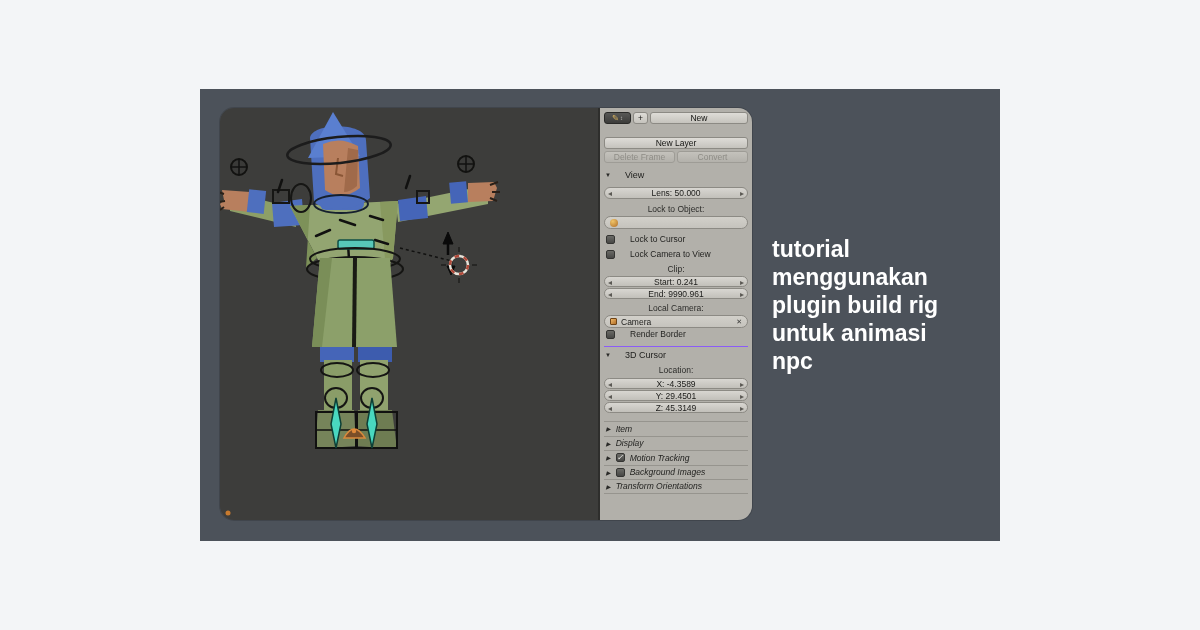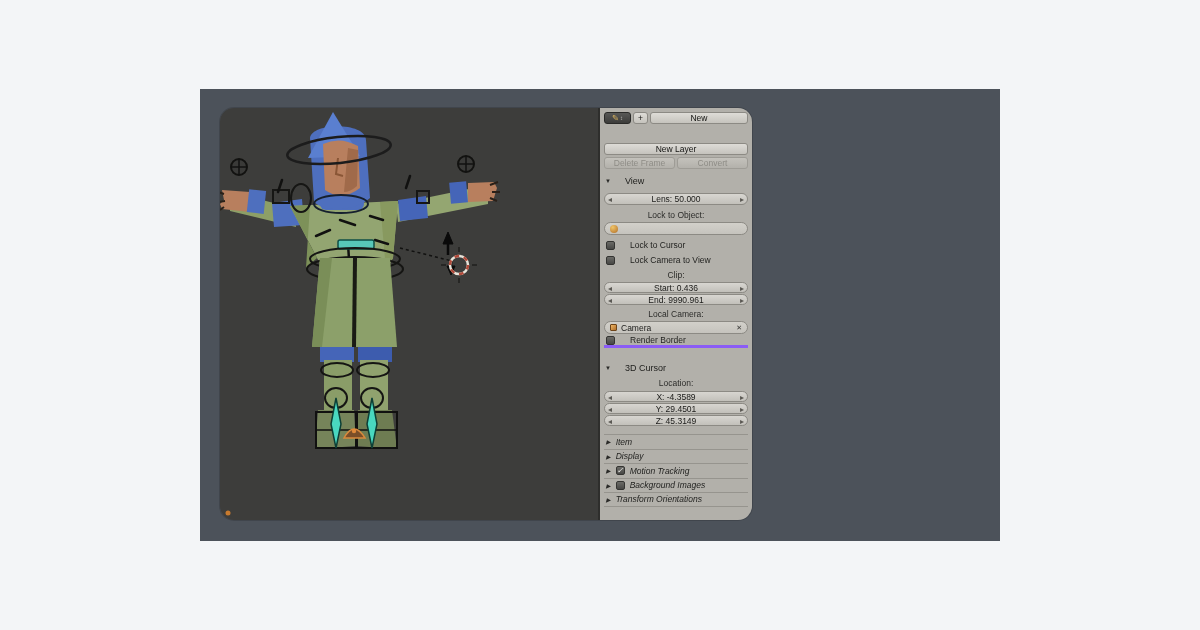--- a/index.html
+++ b/index.html
@@ -92,21 +92,21 @@
     background:linear-gradient(#d2d0ca,#c5c3bd);
     border:1px solid #8c8a84;
     display:flex; align-items:center; gap:4px; padding:1px 5px;
     color:#1b1b19;
   }
   .orb { width:8px; height:8px; flex:none; border-radius:50%;
     background:radial-gradient(circle at 35% 30%, #f0c468, #b06e28); }
   .cube { width:7px; height:7px; flex:none; border-radius:1px;
     background:linear-gradient(135deg,#f0b868,#b06e28); border:1px solid #6e4418; }
   .xclose { margin-left:auto; font-size:7px; color:#3c3c3a; }
-  .sep3d { border-top:3px solid #8b5cf6; padding-top:15px; }
+  .sep3d { border-top:1px solid #8b5cf6; margin-top:7px; padding-top:3px; }
   .collapse-group { margin-top:8px;font-style:italic; }
   .collapse-row {
     display:flex; align-items:center; gap:5px;
     height:14.5px; border-top:1px solid #96948e;
     padding:0 2px; color:#232321;
   }
   .collapse-row:last-child { border-bottom:1px solid #96948e; }
 
   
   .caption {
@@ -236,21 +236,21 @@
         <button class="p-btn dark">
           <span>✎</span>
           <span class="updown">↕</span>
         </button>
         <button class="p-btn tiny">
           <span>+</span>
         </button>
         <button class="p-btn">New</button>
       </div>
 
-      <div class="prow" style="margin-top:19px;">
+      <div class="prow" style="margin-top:13px;">
         <button class="p-btn">New Layer</button>
       </div>
 
       <div class="prow" style="margin-top:2px;">
         <button class="p-btn dim">Delete Frame</button>
         <button class="p-btn dim">Convert</button>
       </div>
 
       <div class="p-section">
         <span class="tri">▼</span>
@@ -273,21 +273,21 @@
         <span>Lock to Cursor</span>
       </div>
       <div class="p-check">
         <span class="cbox"></span>
         <span>Lock Camera to View</span>
       </div>
 
       <div class="p-label">Clip:</div>
       <div class="p-slider" style="height:11px;">
         <span class="arr l">◂</span>
-        <span>Start: 0.436</span>
+        <span>Start: 0.241</span>
         <span class="arr r">▸</span>
       </div>
       <div class="p-slider" style="height:11px; margin-top:1px;">
         <span class="arr l">◂</span>
         <span>End: 9990.961</span>
         <span class="arr r">▸</span>
       </div>
 
       <div class="p-label" style="margin-top:4px;">Local Camera:</div>
       <div class="p-field">
@@ -346,14 +346,19 @@
         </div>
         <div class="collapse-row">
           <span class="tri">▶</span>
           <span>Transform Orientations</span>
         </div>
       </div>
 
     </div>
   </div>
 
+  <div class="caption">tutorial
+menggunakan
+plugin build rig
+untuk animasi
+npc</div>
 
 </div>
 
 </body></html>

